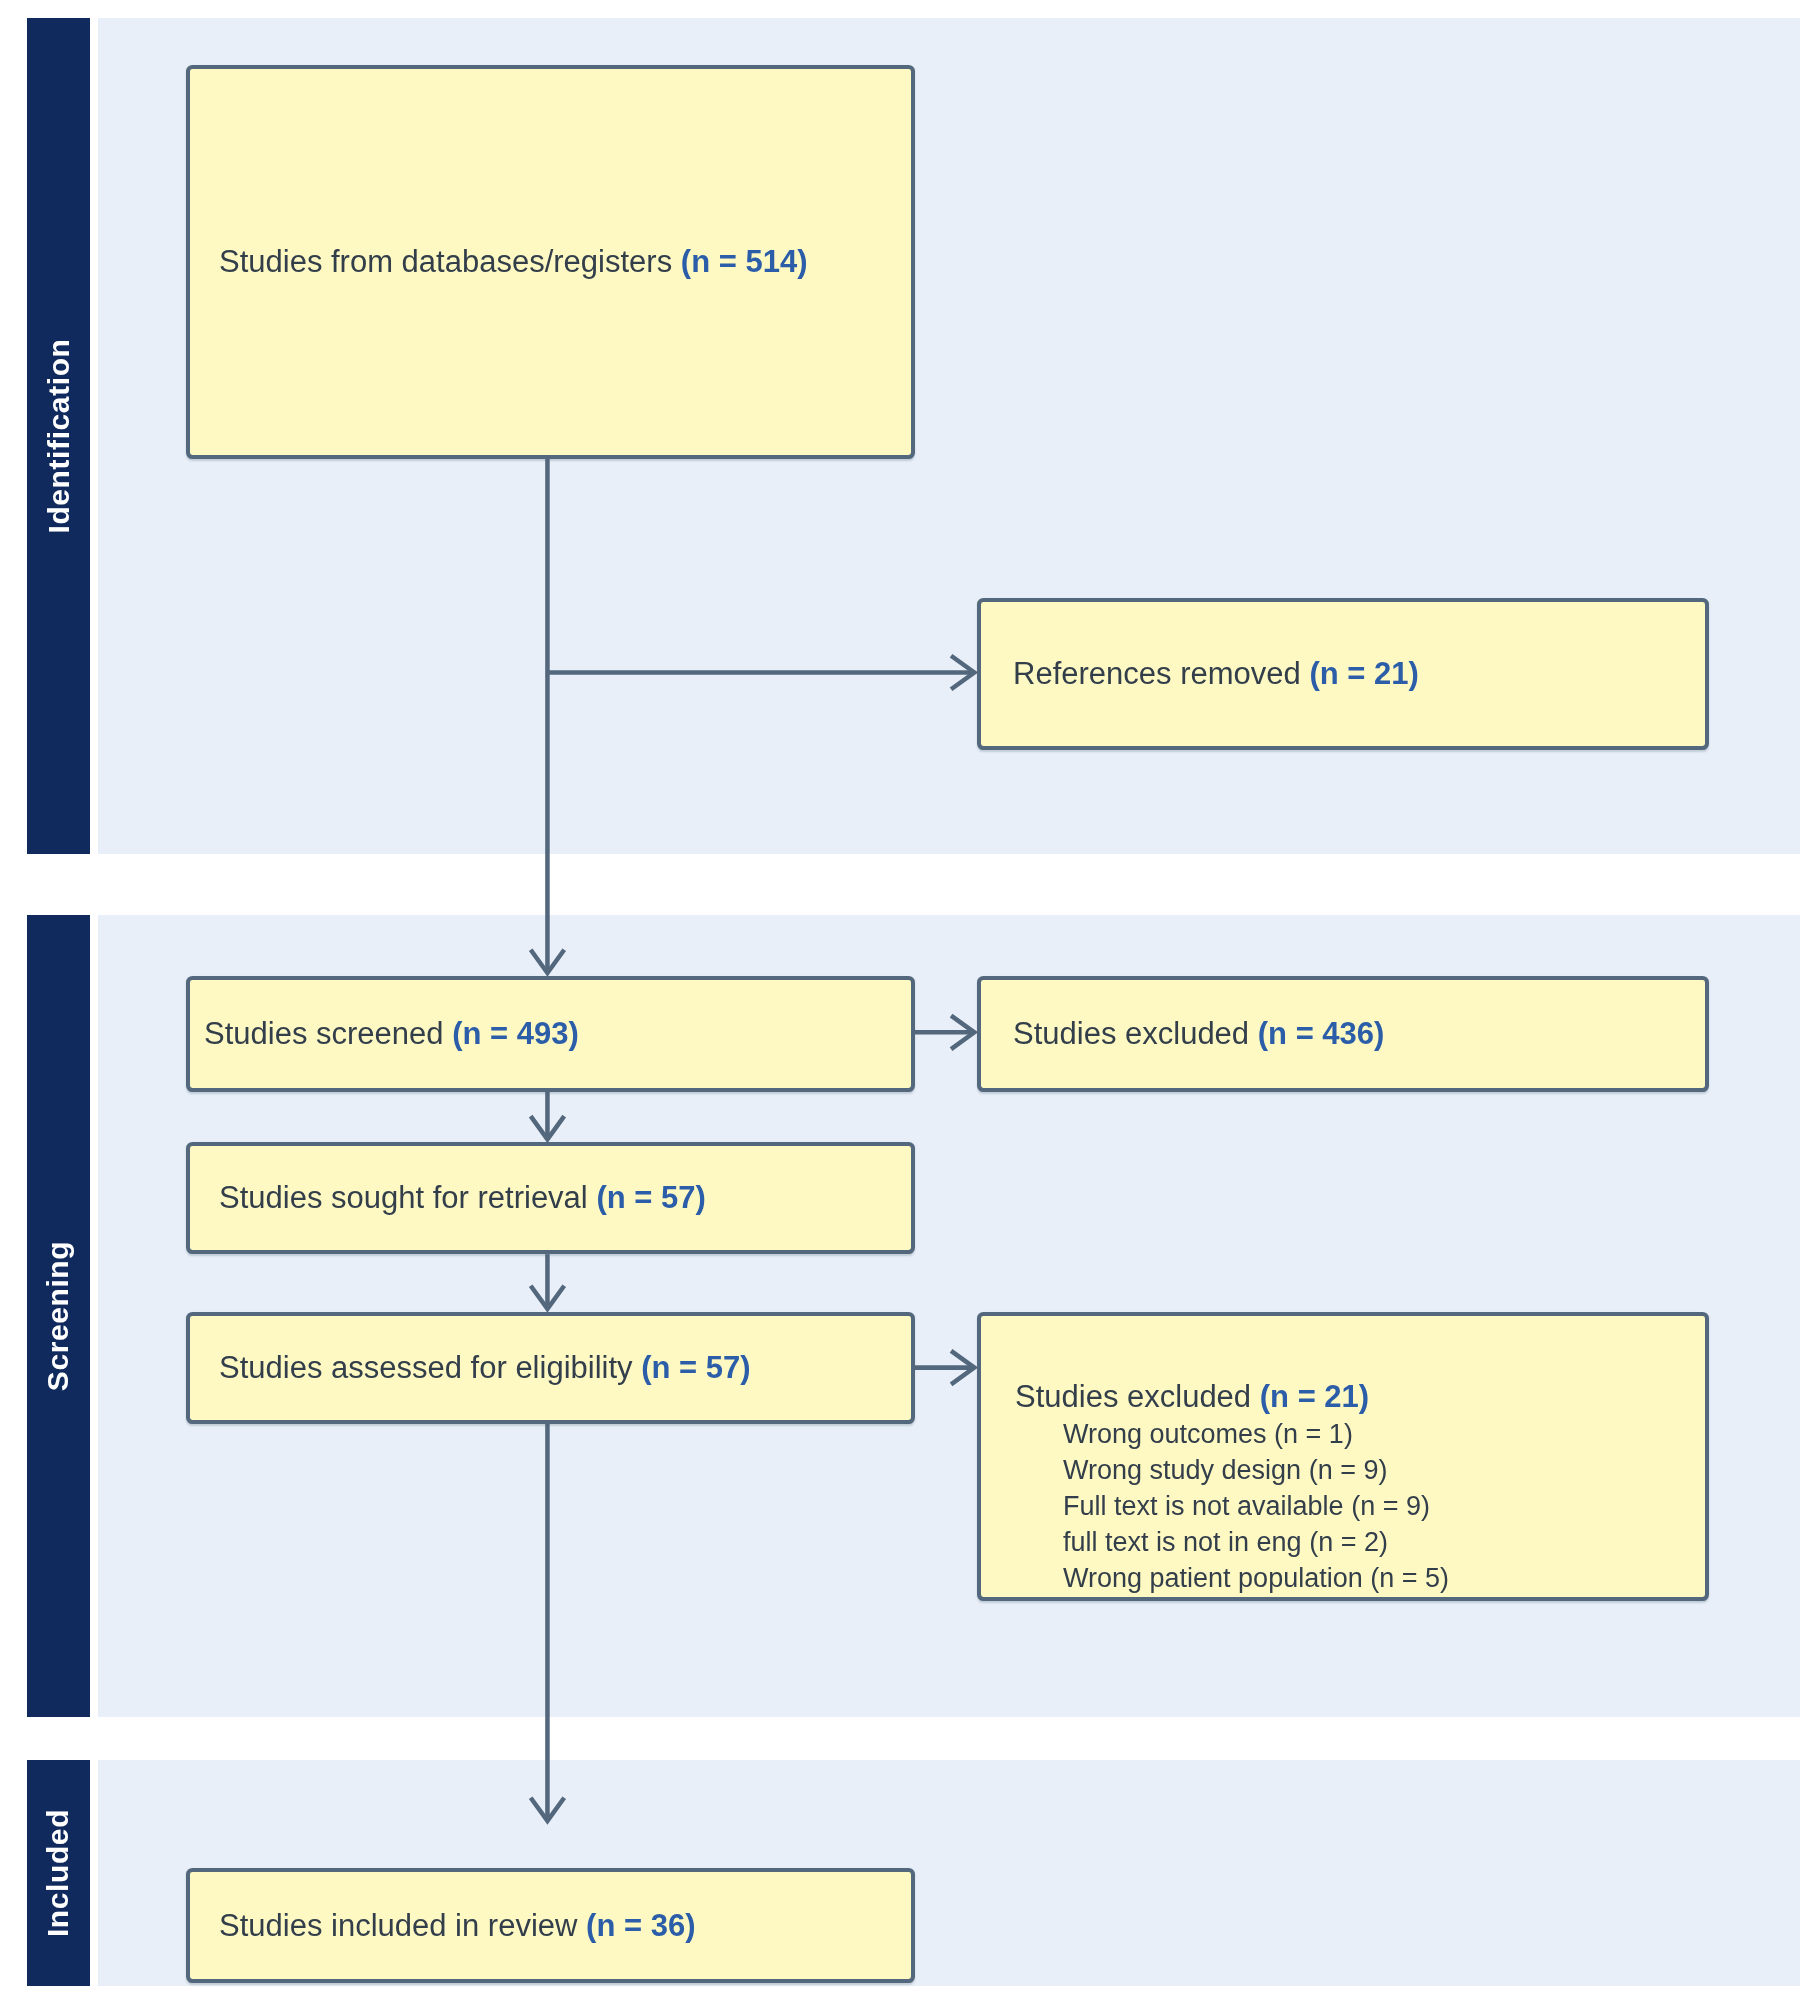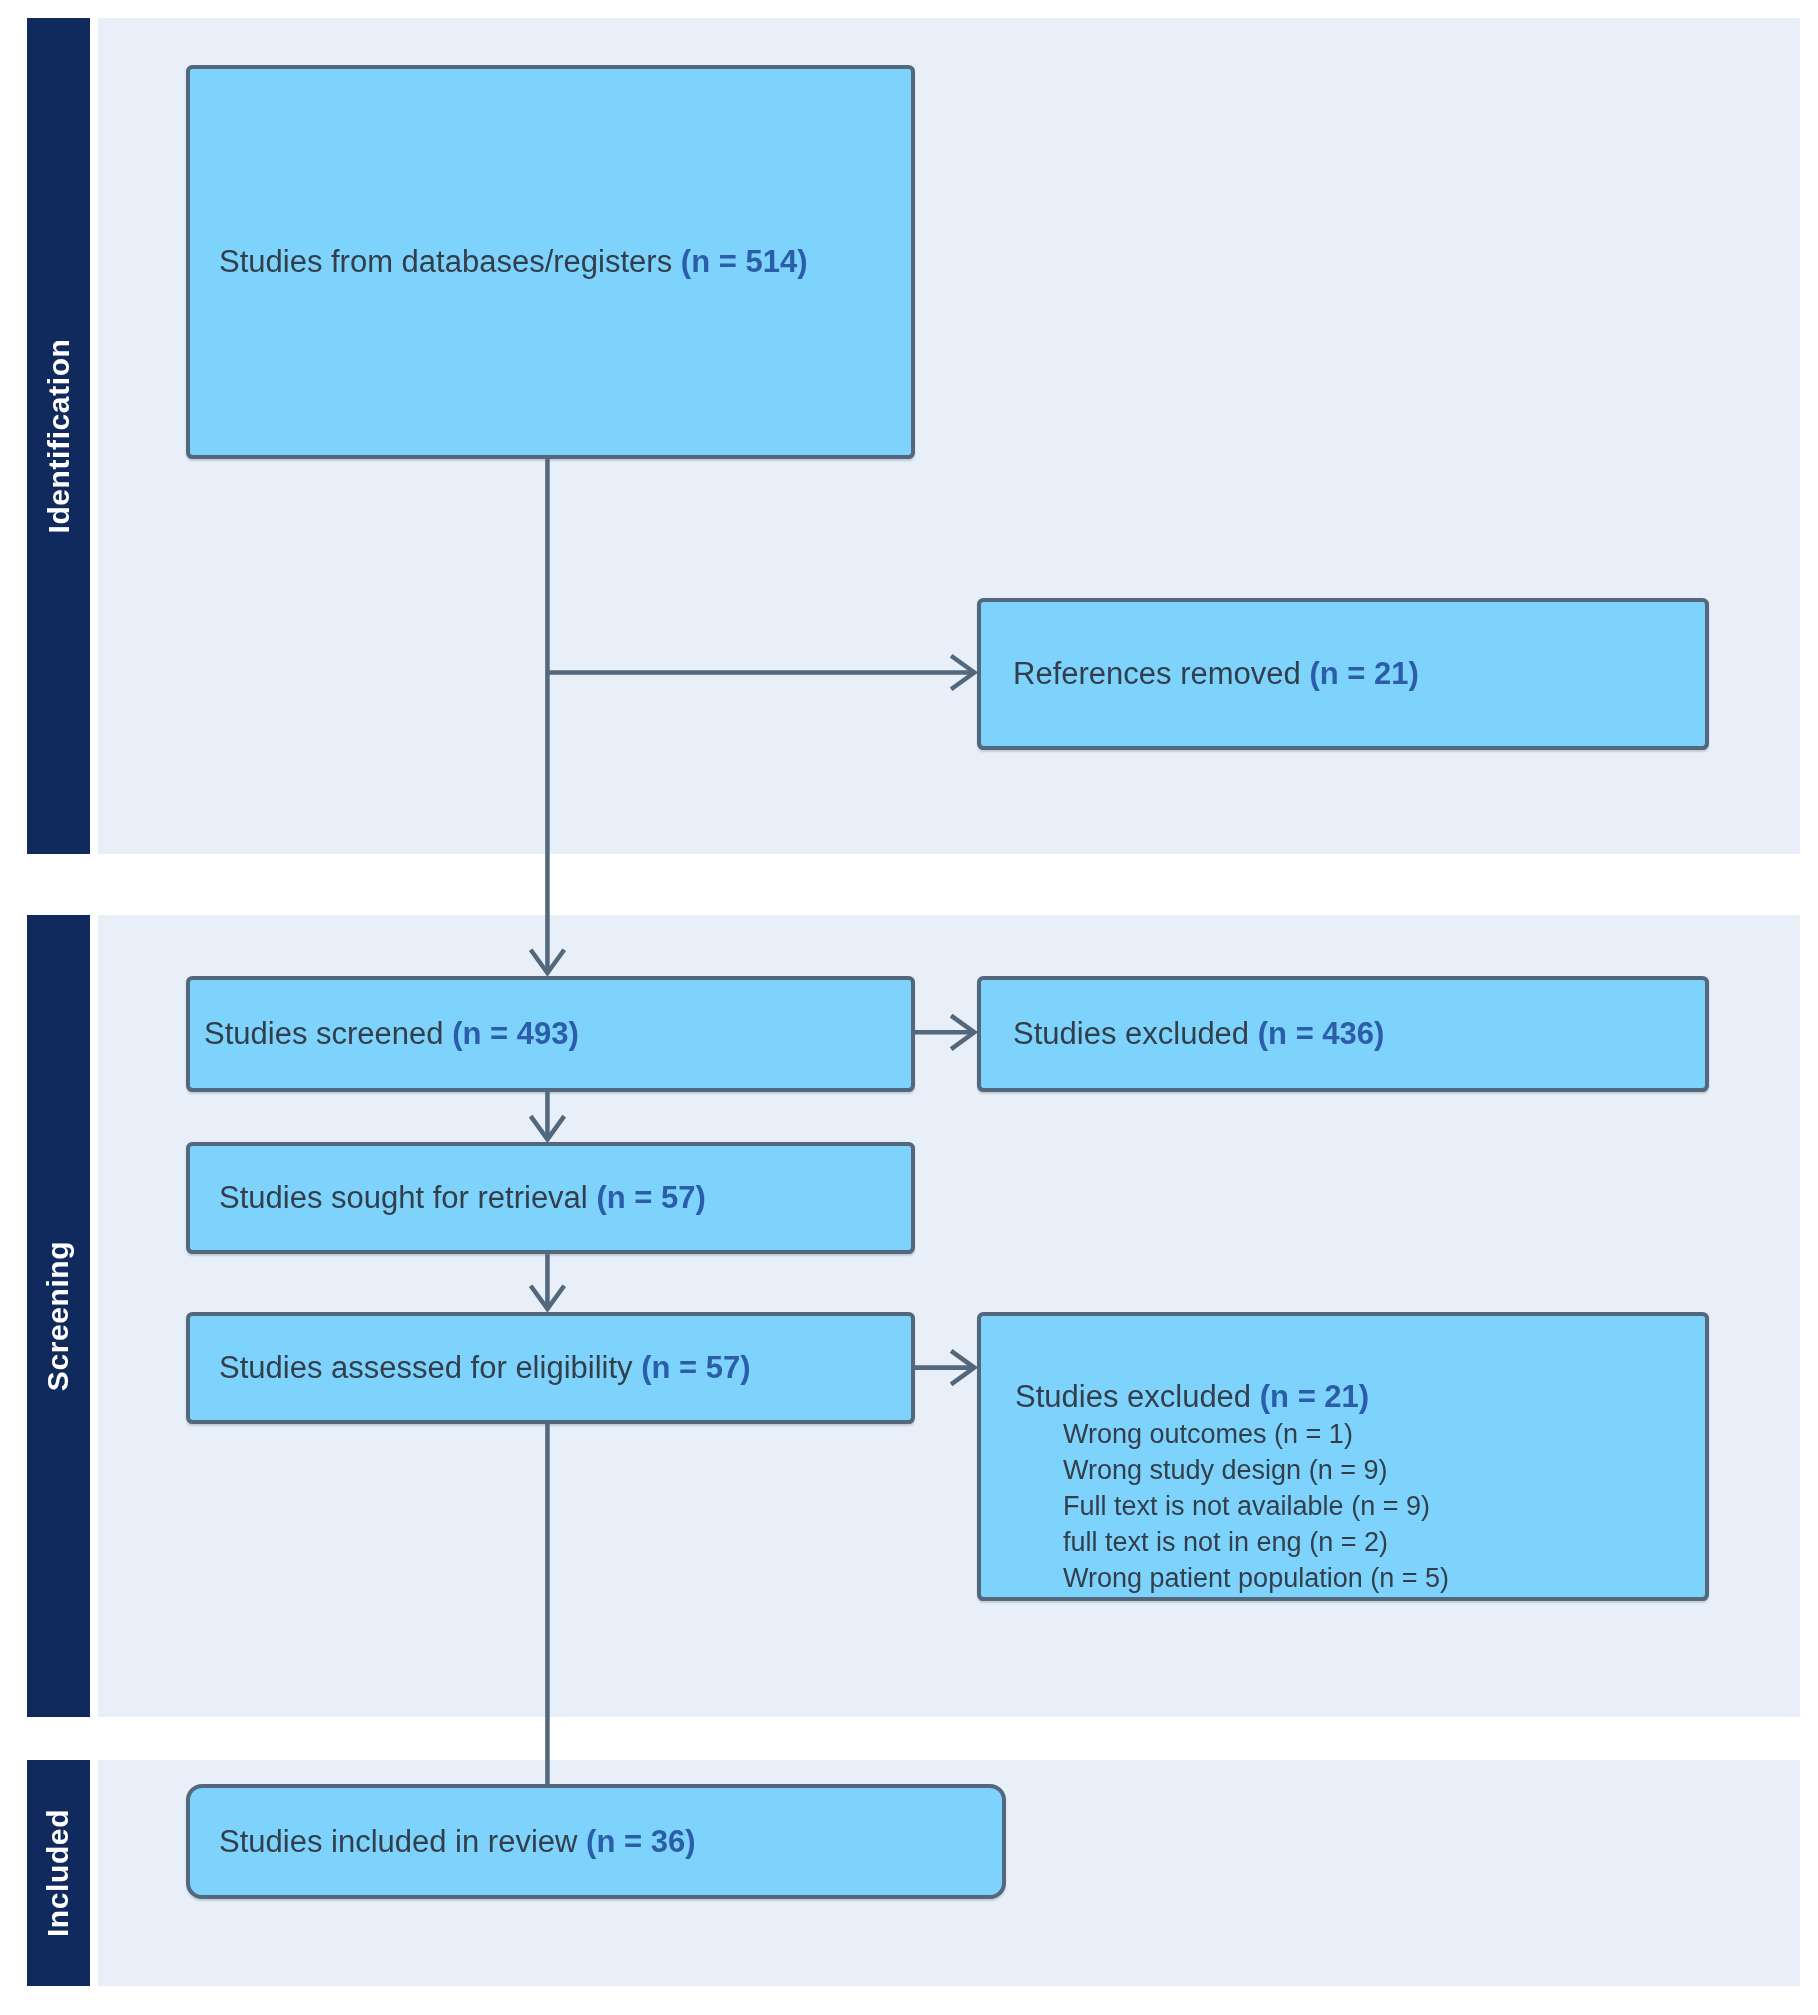--- a/index.html
+++ b/index.html
@@ -21,37 +21,37 @@
   #bar-identification{top:18px;height:836px;}
   #bar-screening{top:915px;height:802px;}
   #bar-included{top:1760px;height:226px;}
   .stagebar .vlabel{
     transform:rotate(-90deg);
     white-space:nowrap;
     color:#ffffff;font-size:30px;font-weight:bold;letter-spacing:0.6px;
   }
   
   .fbox{
-    position:absolute;background:#7dd3fc;
+    position:absolute;background:#fef9c3;
     border:4.5px solid #53677d;border-radius:6.4px;
     box-sizing:border-box;
     box-shadow:0 1.9px 1.9px rgba(83,103,125,0.25);
     color:#333e4b;font-size:31px;
   }
   .fbox .line{white-space:nowrap;}
   .count{color:#2b5da8;font-weight:bold;margin-left:0.28em;}
   .centered{display:flex;flex-direction:column;justify-content:center;}
   #box-databases          {left:186px;top:65px;width:729px;height:394px;padding-left:29px;}
   #box-references-removed {left:977px;top:598px;width:732px;height:152px;padding-left:32px;}
   #box-screened           {left:186px;top:976px;width:729px;height:116px;padding-left:14px;}
   #box-excluded-screening {left:977px;top:976px;width:732px;height:116px;padding-left:32px;}
   #box-sought             {left:186px;top:1142px;width:729px;height:112px;padding-left:29px;}
   #box-assessed           {left:186px;top:1312px;width:729px;height:112px;padding-left:29px;}
   #box-excluded-eligibility{left:977px;top:1312px;width:732px;height:289px;padding:61px 13px 0 34px;}
-  #box-included           {left:186px;top:1784px;width:820px;height:115px;padding-left:29px;border-radius:16px;}
+  #box-included           {left:186px;top:1868px;width:729px;height:115px;padding-left:29px;}
   .sub-line{font-size:27px;color:#333e4b;margin-left:55px;margin-top:6.4px;white-space:nowrap;}
   #box-excluded-eligibility .title{line-height:39px;white-space:nowrap;}
   .reason{font-size:27px;line-height:36px;margin-left:48px;white-space:nowrap;color:#333e4b;}
   
   #arrow-layer{position:absolute;left:0;top:0;width:1819px;height:2015px;pointer-events:none;}
   #arrow-layer polyline, #arrow-layer line{
     stroke:#53677d;stroke-width:7;fill:none;
   }
 </style>
 </head>

